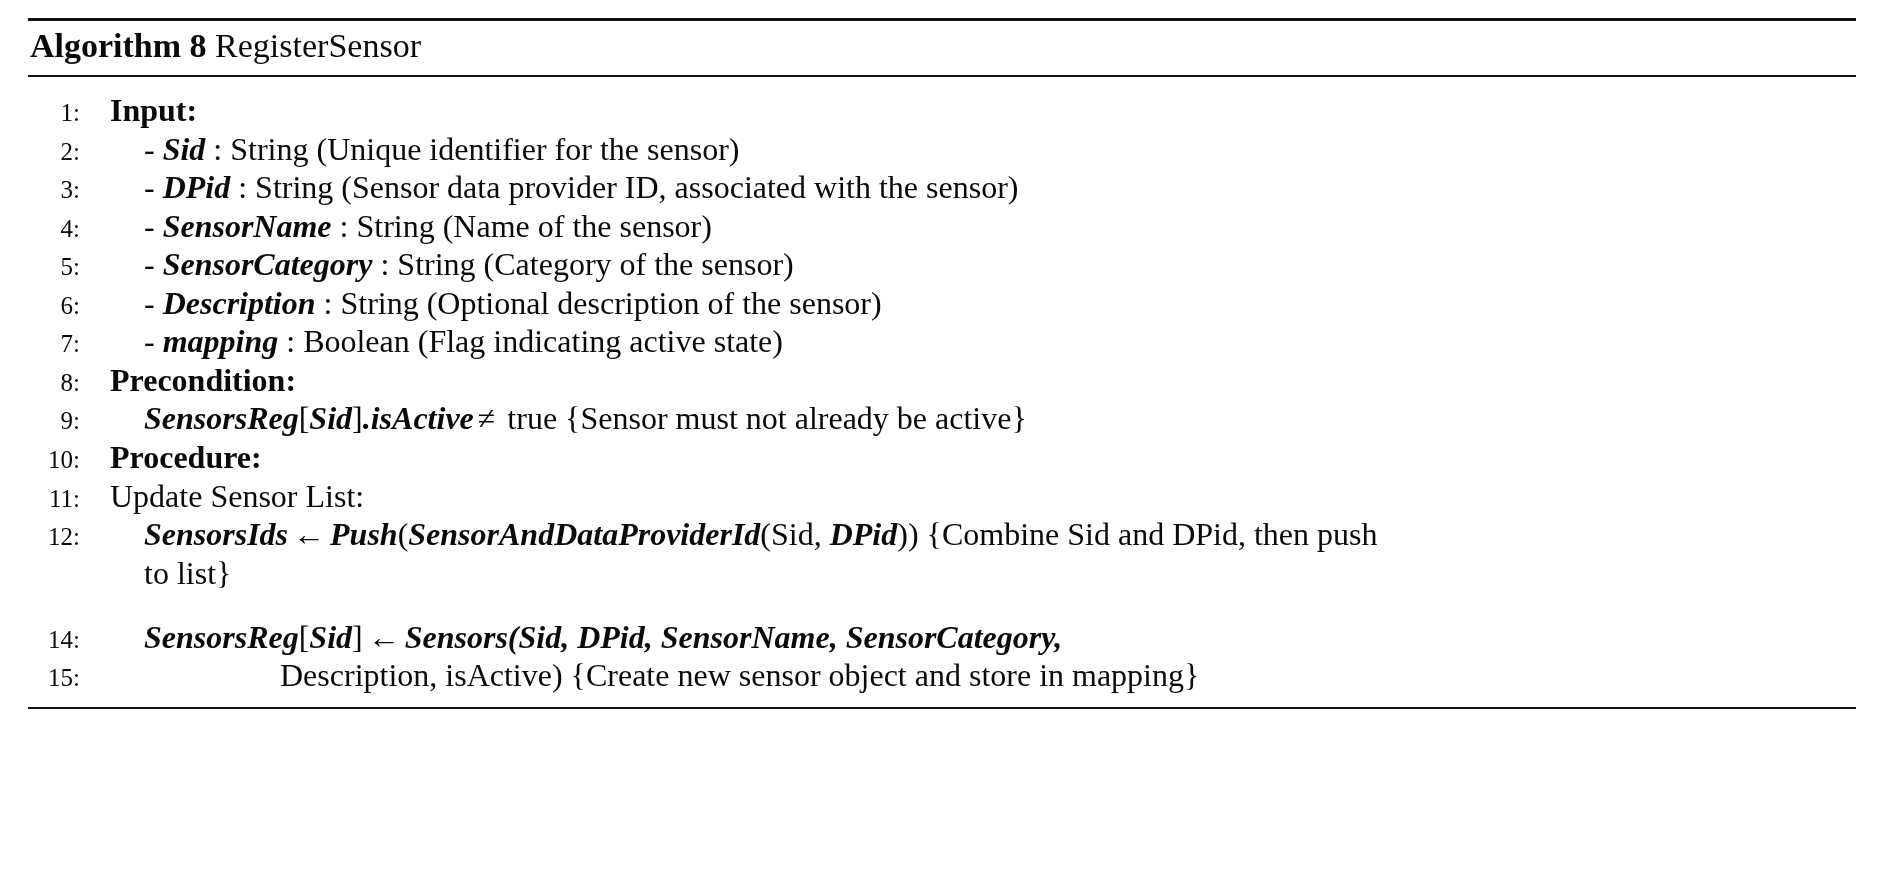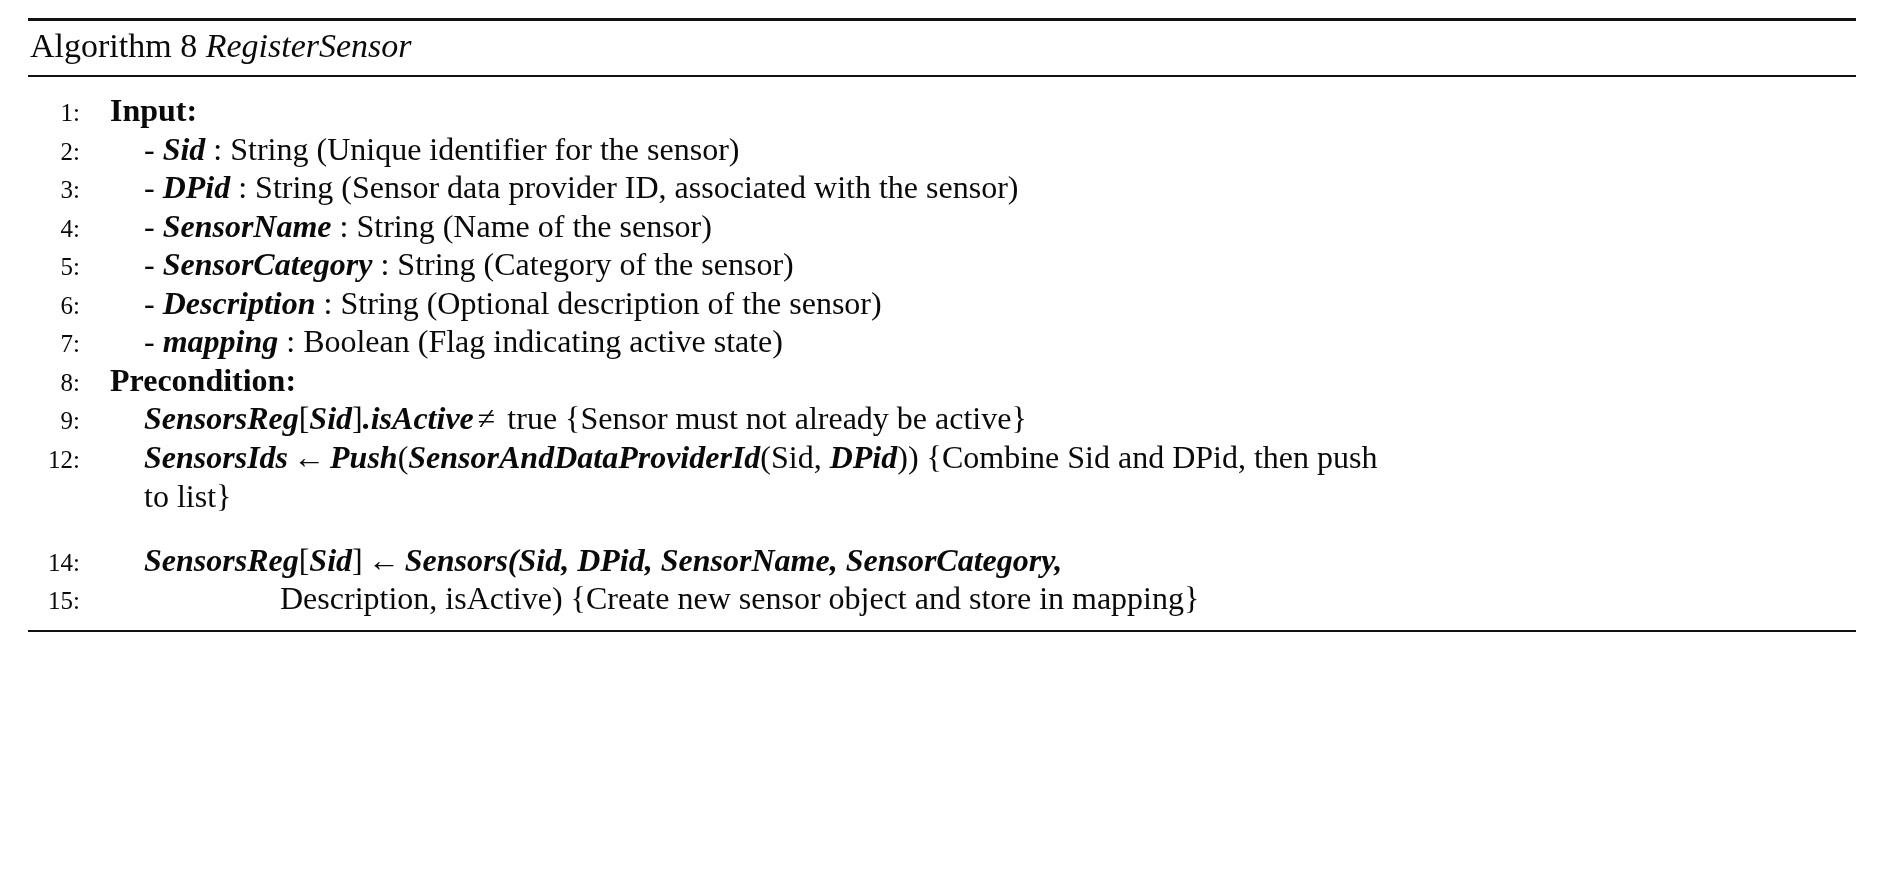--- a/index.html
+++ b/index.html
@@ -34,25 +34,24 @@
     border-top: 2px solid #111;
   }
 
   .algo-header {
     padding: 6px 2px 10px 2px;
     font-size: 34px;
     line-height: 1.12;
     white-space: nowrap;
   }
   .algo-header .algo-kw {
-    font-weight: normal;
+    font-weight: bold;
   }
   .algo-header .algo-name {
     font-weight: normal;
-    font-style: italic;
   }
 
   .algo-body {
     padding: 14px 0 12px 0;
   }
 
   .algo-line {
     display: flex;
     align-items: baseline;
     font-size: 32px;
@@ -149,20 +148,28 @@
       </div>
       <div class="algo-line">
         <span class="line-no">8:</span>
         <span class="line-text ind-0 bold">Precondition:</span>
       </div>
       <div class="algo-line">
         <span class="line-no">9:</span>
         <span class="line-text ind-1"><span class="it">SensorsReg</span><span class="up">[</span><span class="it">Sid</span><span class="up">]</span><span class="it">.isActive</span><span class="ne">≠</span><span class="up"> true {Sensor must not already be active}</span></span>
       </div>
       <div class="algo-line">
+        <span class="line-no">10:</span>
+        <span class="line-text ind-0 bold">Procedure:</span>
+      </div>
+      <div class="algo-line">
+        <span class="line-no">11:</span>
+        <span class="line-text ind-0">Update Sensor List:</span>
+      </div>
+      <div class="algo-line">
         <span class="line-no">12:</span>
         <span class="line-text ind-1"><span class="it">SensorsIds</span><span class="arrow">←</span><span class="it">Push</span><span class="up">(</span><span class="it">SensorAndDataProviderId</span><span class="up">(Sid, </span><span class="it">DPid</span><span class="up">))</span><span class="up"> {Combine Sid and DPid, then push</span></span>
       </div>
       <div class="algo-line cont">
         <span class="line-no"></span>
         <span class="line-text ind-1">to list}</span>
       </div>
       <div class="algo-line">
         <span class="line-no">14:</span>
         <span class="line-text ind-1"><span class="it">SensorsReg</span><span class="up">[</span><span class="it">Sid</span><span class="up">]</span><span class="arrow">←</span><span class="it">Sensors(Sid, DPid, SensorName, SensorCategory,</span></span>

